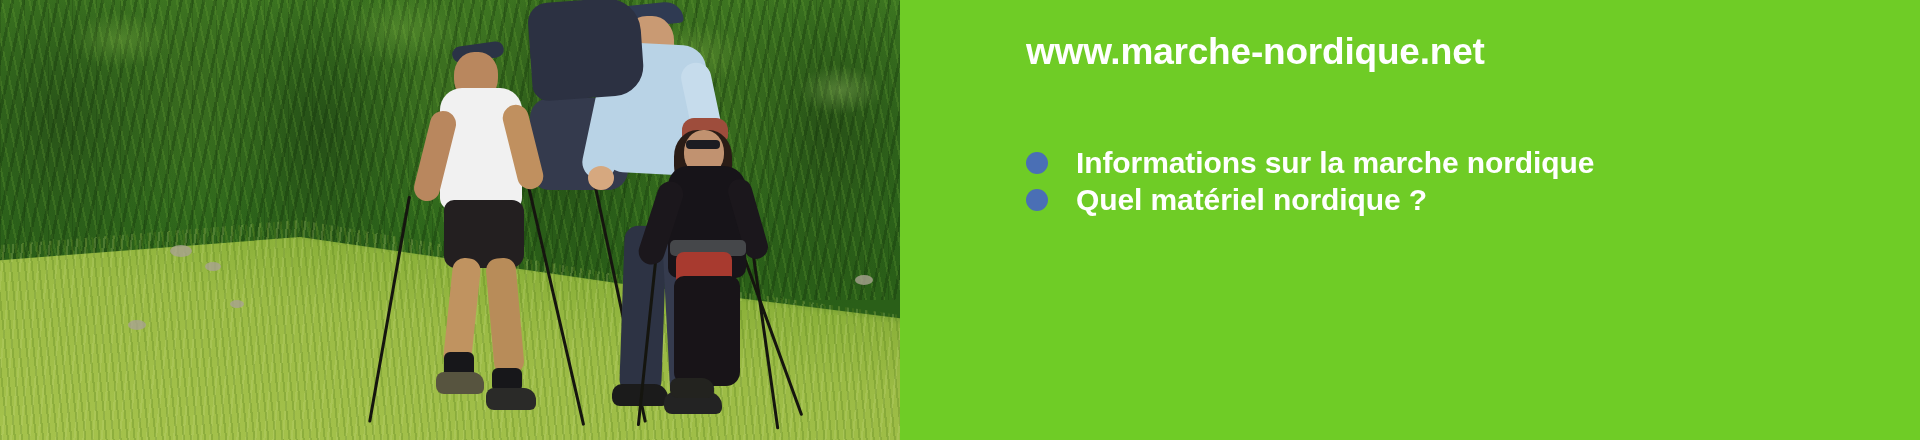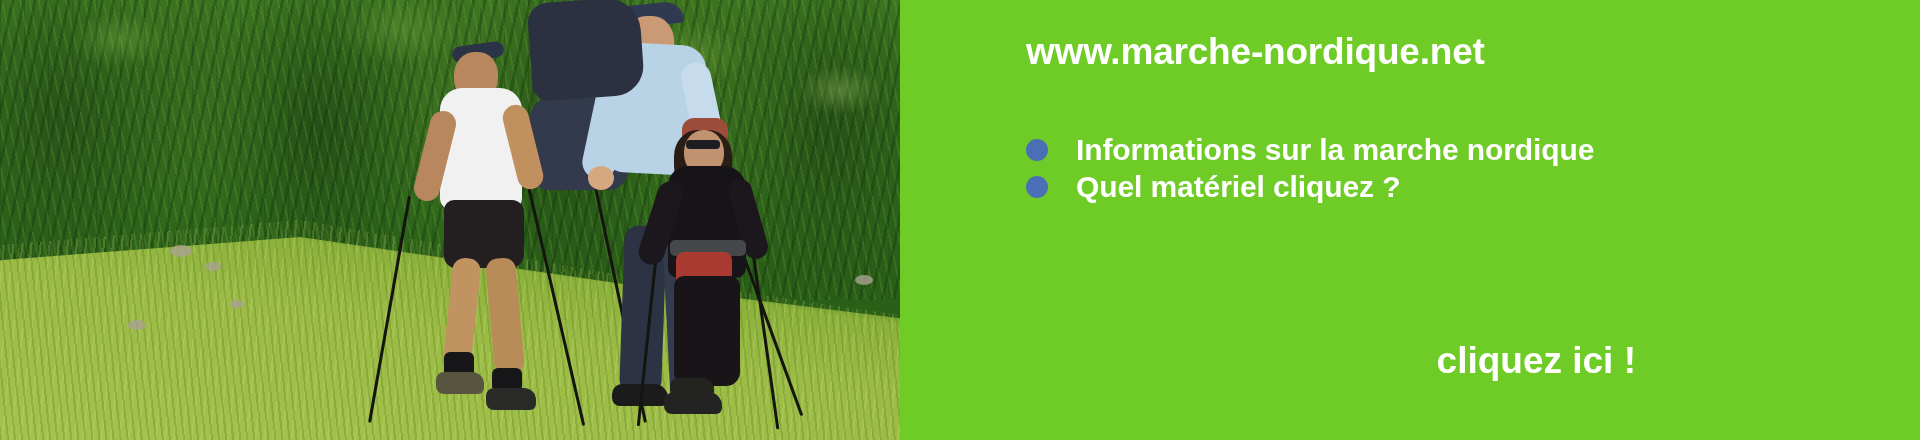--- a/index.html
+++ b/index.html
@@ -130,21 +130,21 @@
     position:absolute;
     left:126px; top:31px;
     color:#ffffff;
     font-size:37px;
     font-weight:bold;
     letter-spacing:-.2px;
     white-space:nowrap;
   }
   .bullets {
     position:absolute;
-    left:126px; top:131px;
+    left:126px; top:144px;
     list-style:none;
   }
   .bullet-row {
     display:flex;
     align-items:center;
     height:37px;
     white-space:nowrap;
   }
   .dot {
     width:22px; height:22px;
@@ -243,20 +243,19 @@
   <div class="panel">
     <div class="url">www.marche-nordique.net</div>
 
     <ul class="bullets">
       <li class="bullet-row">
         <span class="dot"></span>
         <span class="bullet-text">Informations sur la marche nordique</span>
       </li>
       <li class="bullet-row">
         <span class="dot"></span>
-        <span class="bullet-text">Quel matériel cliquez ?</span>
+        <span class="bullet-text">Quel matériel nordique ?</span>
       </li>
     </ul>
 
-    <div class="cta">cliquez ici !</div>
   </div>
 
 </div>
 
 </body></html>

